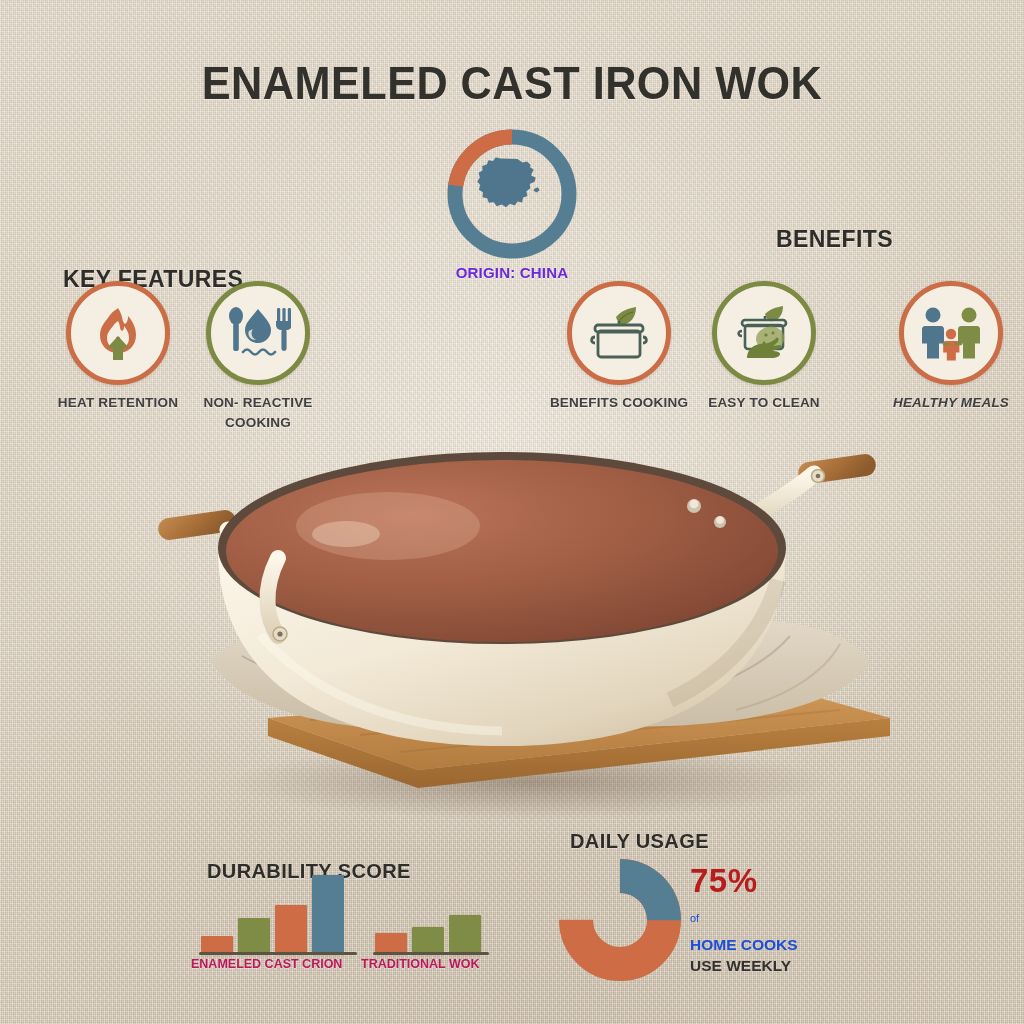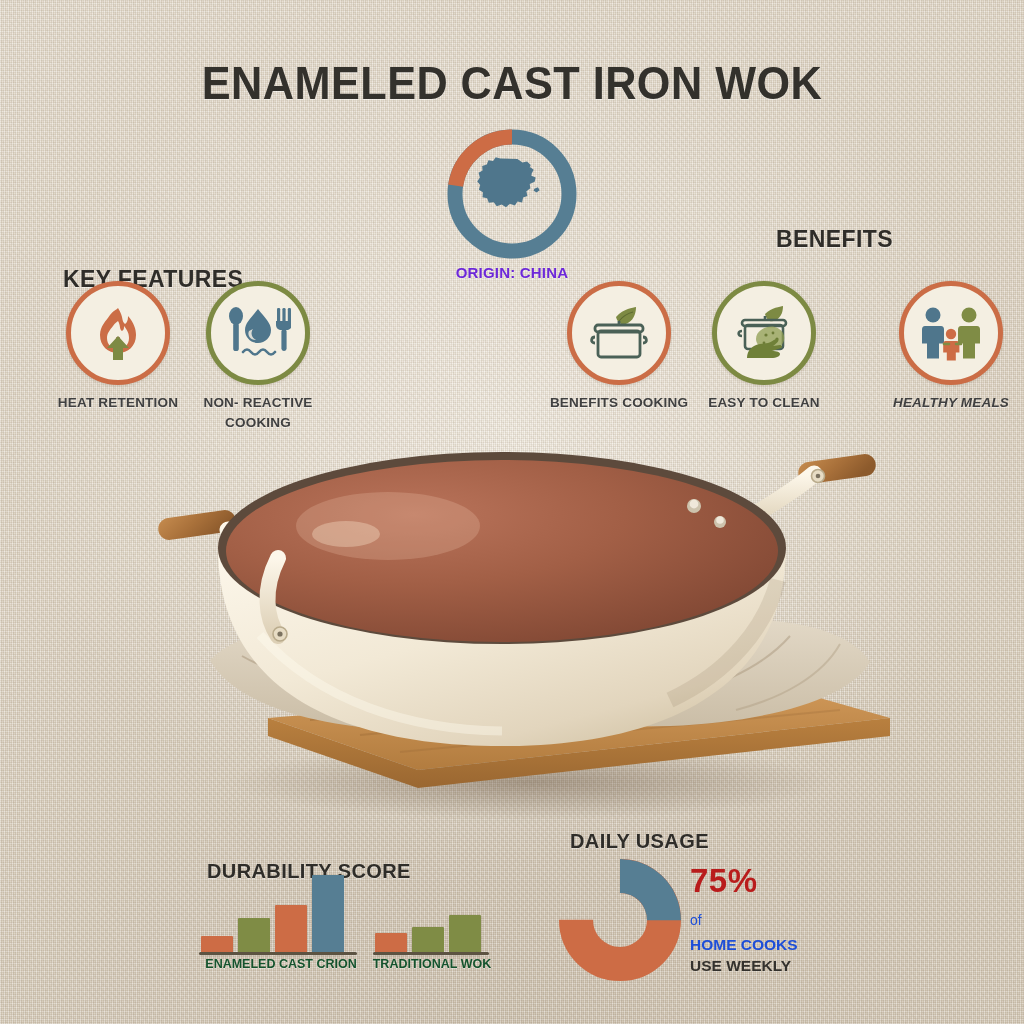--- a/index.html
+++ b/index.html
@@ -88,32 +88,32 @@
 
   
   #bars{ position:absolute; left:195px; top:860px; width:310px; height:95px; }
   .bargroup{ position:absolute; bottom:0; display:flex; align-items:flex-end; gap:5px; }
   .bar{ width:32px; border-radius:1px 1px 0 0; box-shadow:0 1px 2px rgba(90,70,50,.18); }
   .bar.orange{ background:#cd6c45; }
   .bar.olive { background:#7f8c45; }
   .bar.blue  { background:#567e93; }
   .baseline{ position:absolute; height:3px; background:#5c5342; border-radius:2px; bottom:0; }
   .barcap{
-    position:absolute; top:97px; text-align:center;
-    font-size:12.5px; font-weight:700; color:#14532d; white-space:nowrap;
+    position:absolute; top:97px; text-align:left;
+    font-size:12.5px; font-weight:700; color:#be185d; white-space:nowrap;
     text-shadow:0 1px 0 rgba(255,255,255,.4);
   }
 
   
   #usage{ position:absolute; left:558px; top:858px; width:124px; height:124px; }
   #usage-pct{
     position:absolute; left:690px; top:862px;
     font-size:33px; font-weight:700; color:#b91c1c; letter-spacing:.5px;
   }
-  #usage-of{ position:absolute; left:690px; top:912px; font-size:14px; color:#1d4ed8; }
+  #usage-of{ position:absolute; left:690px; top:912px; font-size:11px; color:#1d4ed8; }
   #usage-l1{ position:absolute; left:690px; top:936px; font-size:15.5px; font-weight:700; color:#1d4ed8; white-space:nowrap; }
   #usage-l2{ position:absolute; left:690px; top:957px; font-size:15.5px; font-weight:700; color:#33312d; white-space:nowrap; }
 </style>
 </head>
 <body>
 
 <div id="canvas">
   <div class="noise"></div>
 </div>
 

